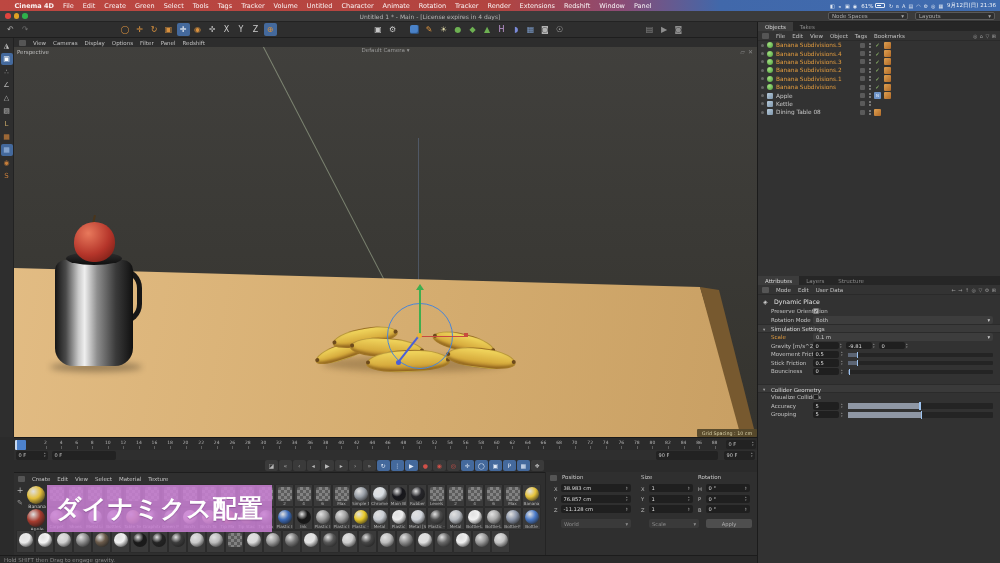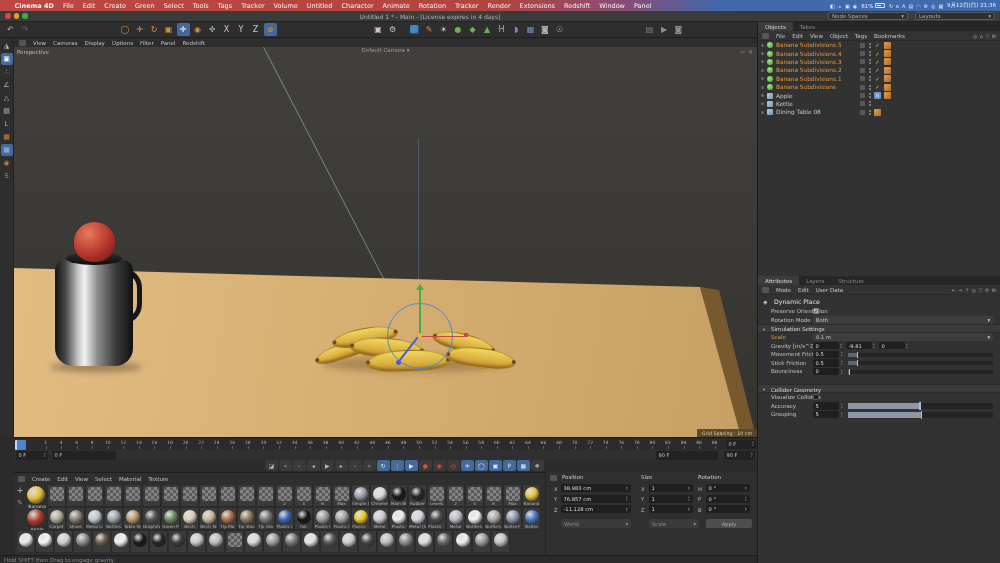--- a/index.html
+++ b/index.html
@@ -1043,16 +1043,17 @@
         <div>World</div>
         <div>▾</div>
       </div>
       <div class="cdrop" style="left: 103px; top: 47px; width: 50px;">
         <div>Scale</div>
         <div>▾</div>
       </div>
       <div class="cbtn" style="left: 160px; top: 47px; width: 46px;">Apply</div>
     </div>
 
+  <div id="overlay">ダイナミクス配置</div>
 
   <div id="statusbar">Hold SHIFT then Drag to engage gravity.</div>
 
 </div>
 
 </body></html>

